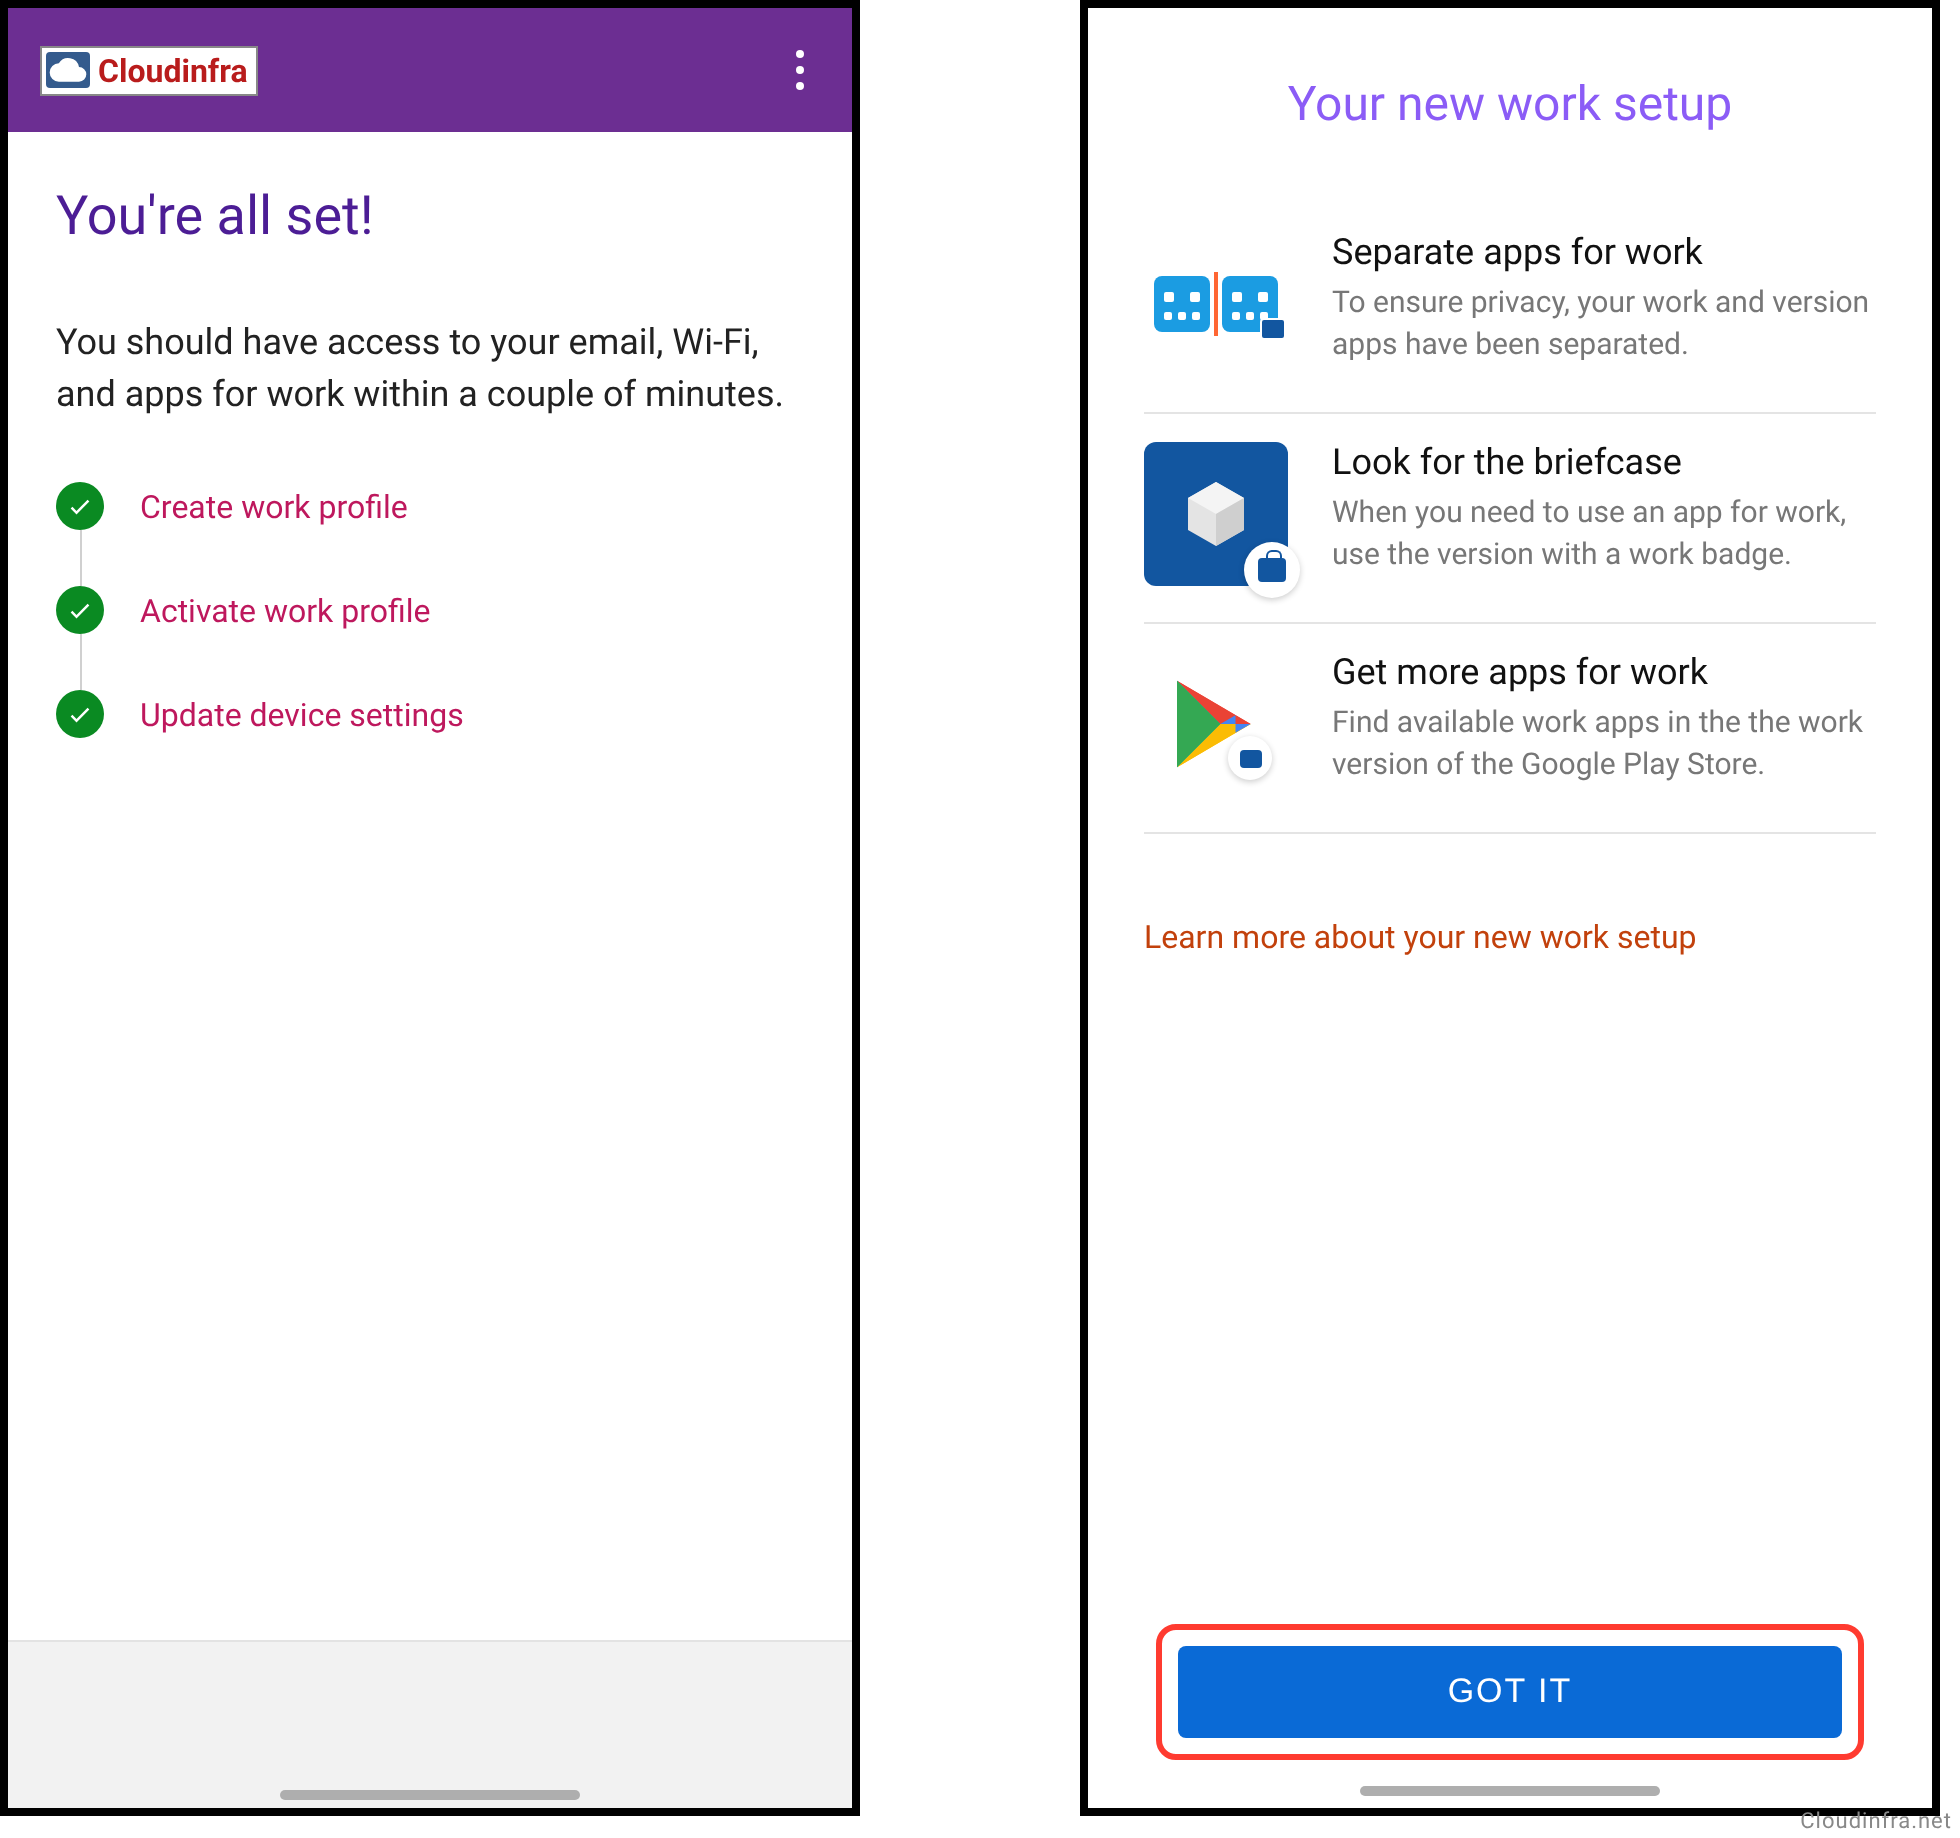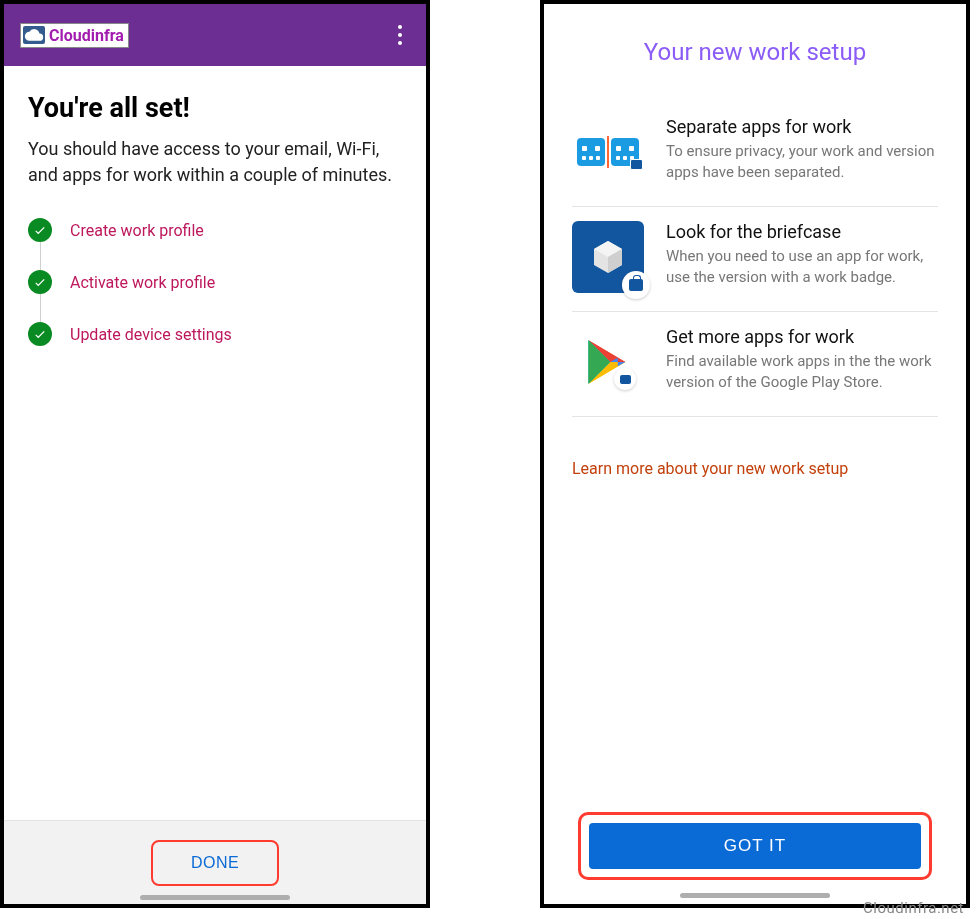--- a/index.html
+++ b/index.html
@@ -51,21 +51,21 @@
     height: 18px;
     background: #345b8d;
     border-radius: 2px;
     display: flex;
     align-items: center;
     justify-content: center;
   }
   .brand-text {
     font-weight: 700;
     font-size: 16px;
-    color: #a21caf;
+    color: #b91c1c;
   }
   .kebab {
     width: 40px;
     height: 40px;
     display: flex;
     flex-direction: column;
     align-items: center;
     justify-content: center;
     gap: 4px;
     cursor: pointer;
@@ -73,23 +73,23 @@
   .kebab span {
     width: 4px; height: 4px; border-radius: 50%; background: #fff;
   }
 
   .left-content {
     padding: 26px 24px 0 24px;
     flex: 1;
   }
   .h-title {
     font-size: 27px;
-    font-weight: 700;
-    color: #000000;
-    margin-bottom: 12px;
+    font-weight: 400;
+    color: #4c1d95;
+    margin-bottom: 35px;
   }
   .h-sub {
     font-size: 18px;
     line-height: 1.45;
     color: #222;
     max-width: 380px;
     margin-bottom: 30px;
   }
   .steps { display: flex; flex-direction: column; gap: 28px; }
   .step { display: flex; align-items: center; gap: 18px; position: relative; }
@@ -206,23 +206,23 @@
     border: none;
     height: 46px;
     font-size: 17px;
     letter-spacing: 1px;
     border-radius: 4px;
     cursor: pointer;
   }
 
   .watermark {
     position: absolute;
-    right: 16px;
+    right: 4px;
     bottom: 2px;
-    font-size: 15px;
+    font-size: 11px;
     color: #888;
     letter-spacing: 0.5px;
     text-align: center;
   }
 
   
   .dual-cal {
     display: flex;
     align-items: center;
     gap: 2px;
@@ -365,21 +365,20 @@
             <svg viewBox="0 0 24 24">
                 <path fill="#fff" d="M9 16.2l-3.5-3.5L4 14.2 9 19.2 20 8.2l-1.5-1.5z"></path>
               </svg>
           </div>
           <div class="step-label">Update device settings</div>
         </div>
       </div>
     </div>
 
     <div class="footer-bar">
-      <button class="done-btn">DONE</button>
       <div class="home-indicator"></div>
     </div>
   </div>
 
   <div class="phone phone-right">
     <div class="right-content">
       <div class="r-title">Your new work setup</div>
 
       <div class="info-row">
         <div class="info-icon">

